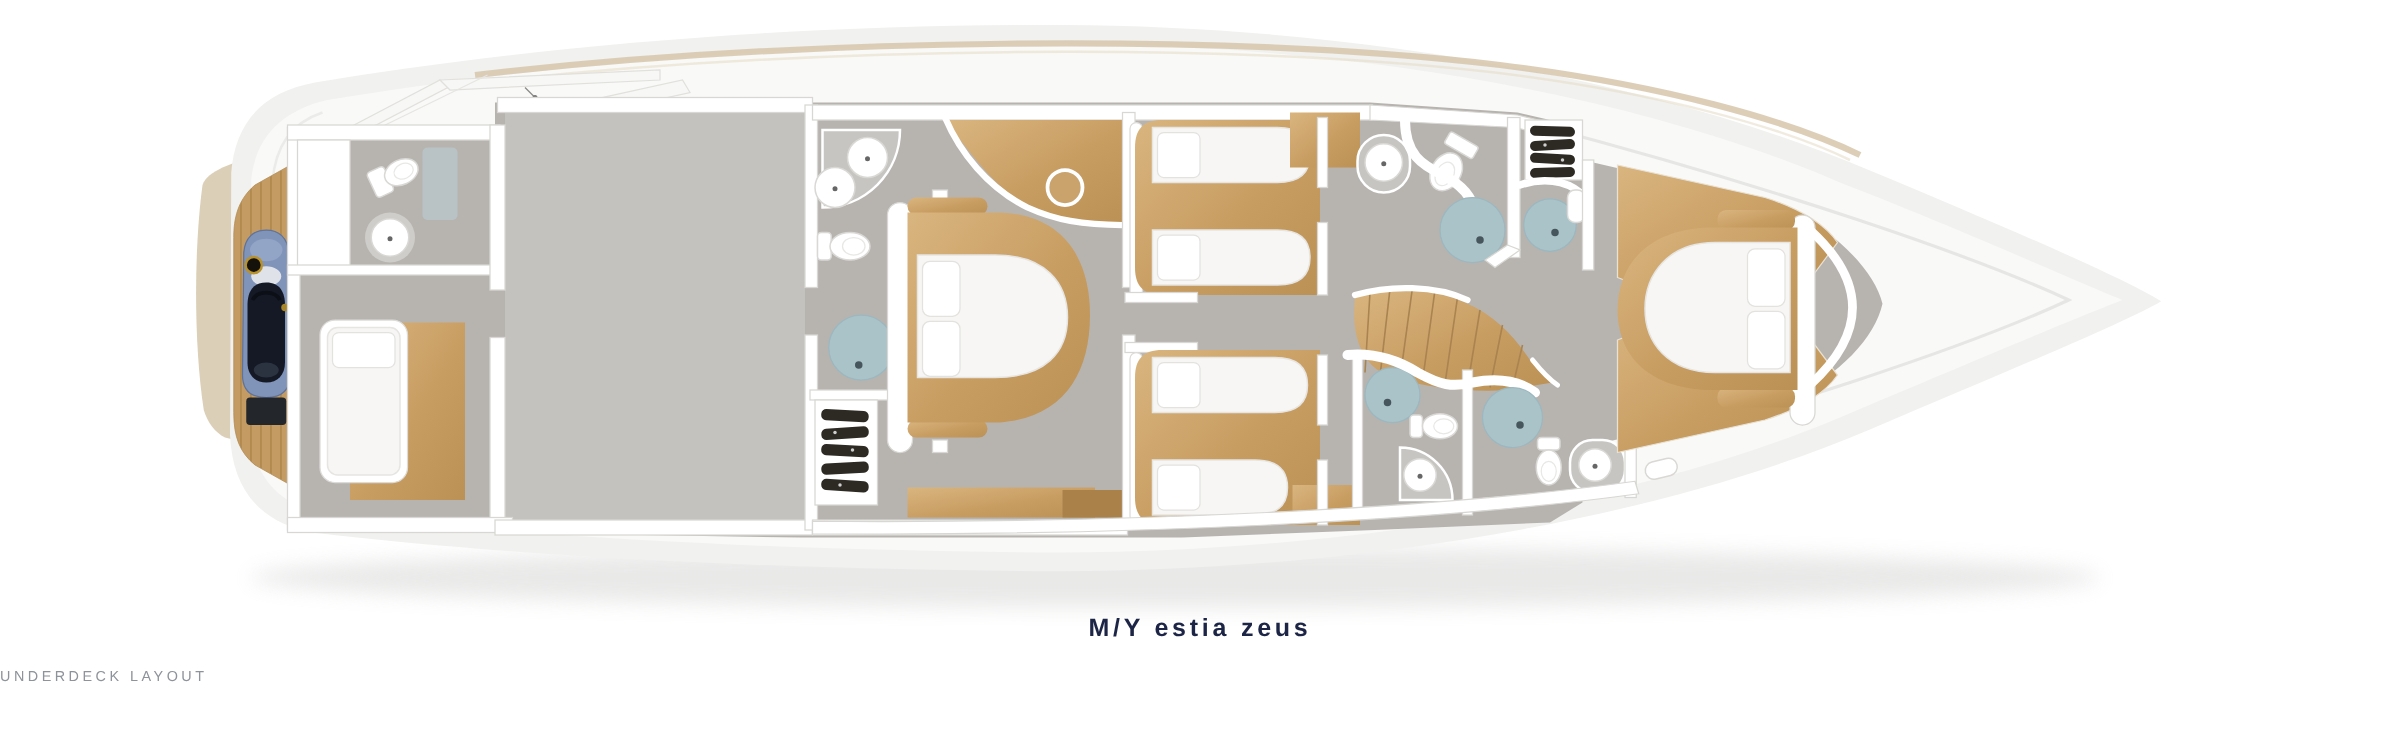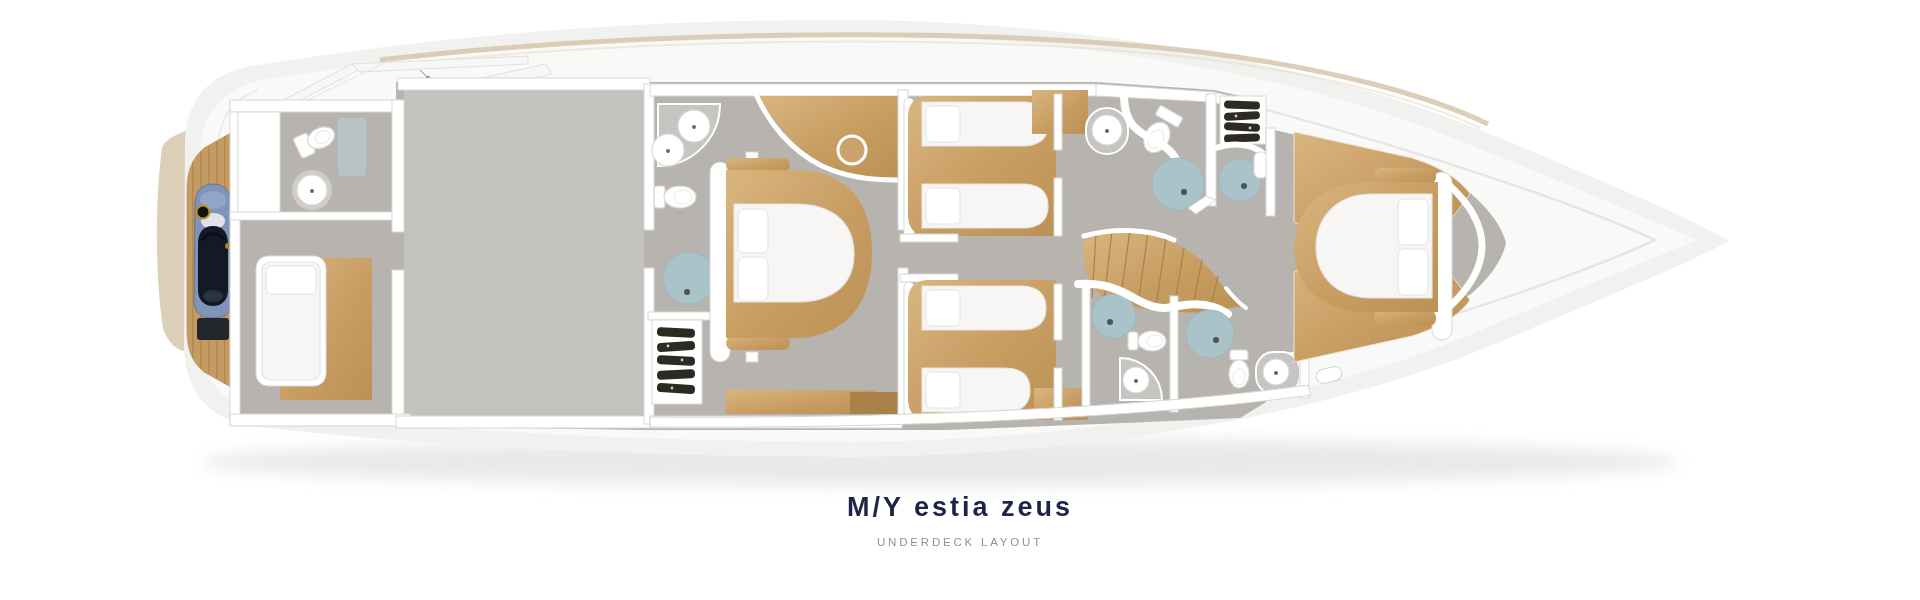--- a/index.html
+++ b/index.html
@@ -1,21 +1,21 @@
 <!DOCTYPE html>
 <html><head>
 <meta charset="utf-8">
 <style>
   html,body{margin:0;padding:0;background:#ffffff;}
   .canvas{position:relative;width:1920px;height:600px;background:#ffffff;overflow:hidden;
           font-family:"Liberation Sans", sans-serif;}
   .plan-wrap{position:absolute;left:0;top:0;width:1920px;height:600px;}
   .yacht-title{position:absolute;left:0;right:0;top:492px;text-align:center;
-               font-size:27px;font-weight:700;letter-spacing:3px;color:#1d2546;}
-  .yacht-subtitle{position:absolute;left:0;right:0;top:536px;text-align:center;
+               font-size:20px;font-weight:700;letter-spacing:3px;color:#1d2546;}
+  .yacht-subtitle{position:absolute;left:0;right:0;top:536px;text-align:left;
                font-size:11.5px;font-weight:400;letter-spacing:2.8px;color:#8e939b;}
   .wall{fill:#ffffff;stroke:#d8d7d3;stroke-width:1;}
   .floor{fill:#b7b4b0;}
   .mattress{fill:#f7f6f4;stroke:#e6e5e2;stroke-width:1.2;}
   .pillow{fill:#ffffff;stroke:#e3e2df;stroke-width:1;}
   .fixture{fill:#ffffff;stroke:#d9d8d5;stroke-width:1.2;}
   .counter{fill:#c7c5c1;stroke:#ffffff;stroke-width:2;}
   .shower{fill:#a9c3c9;stroke:#9cb7bf;stroke-width:1;}
   .cloth{fill:#2d2a24;}
 </style>

